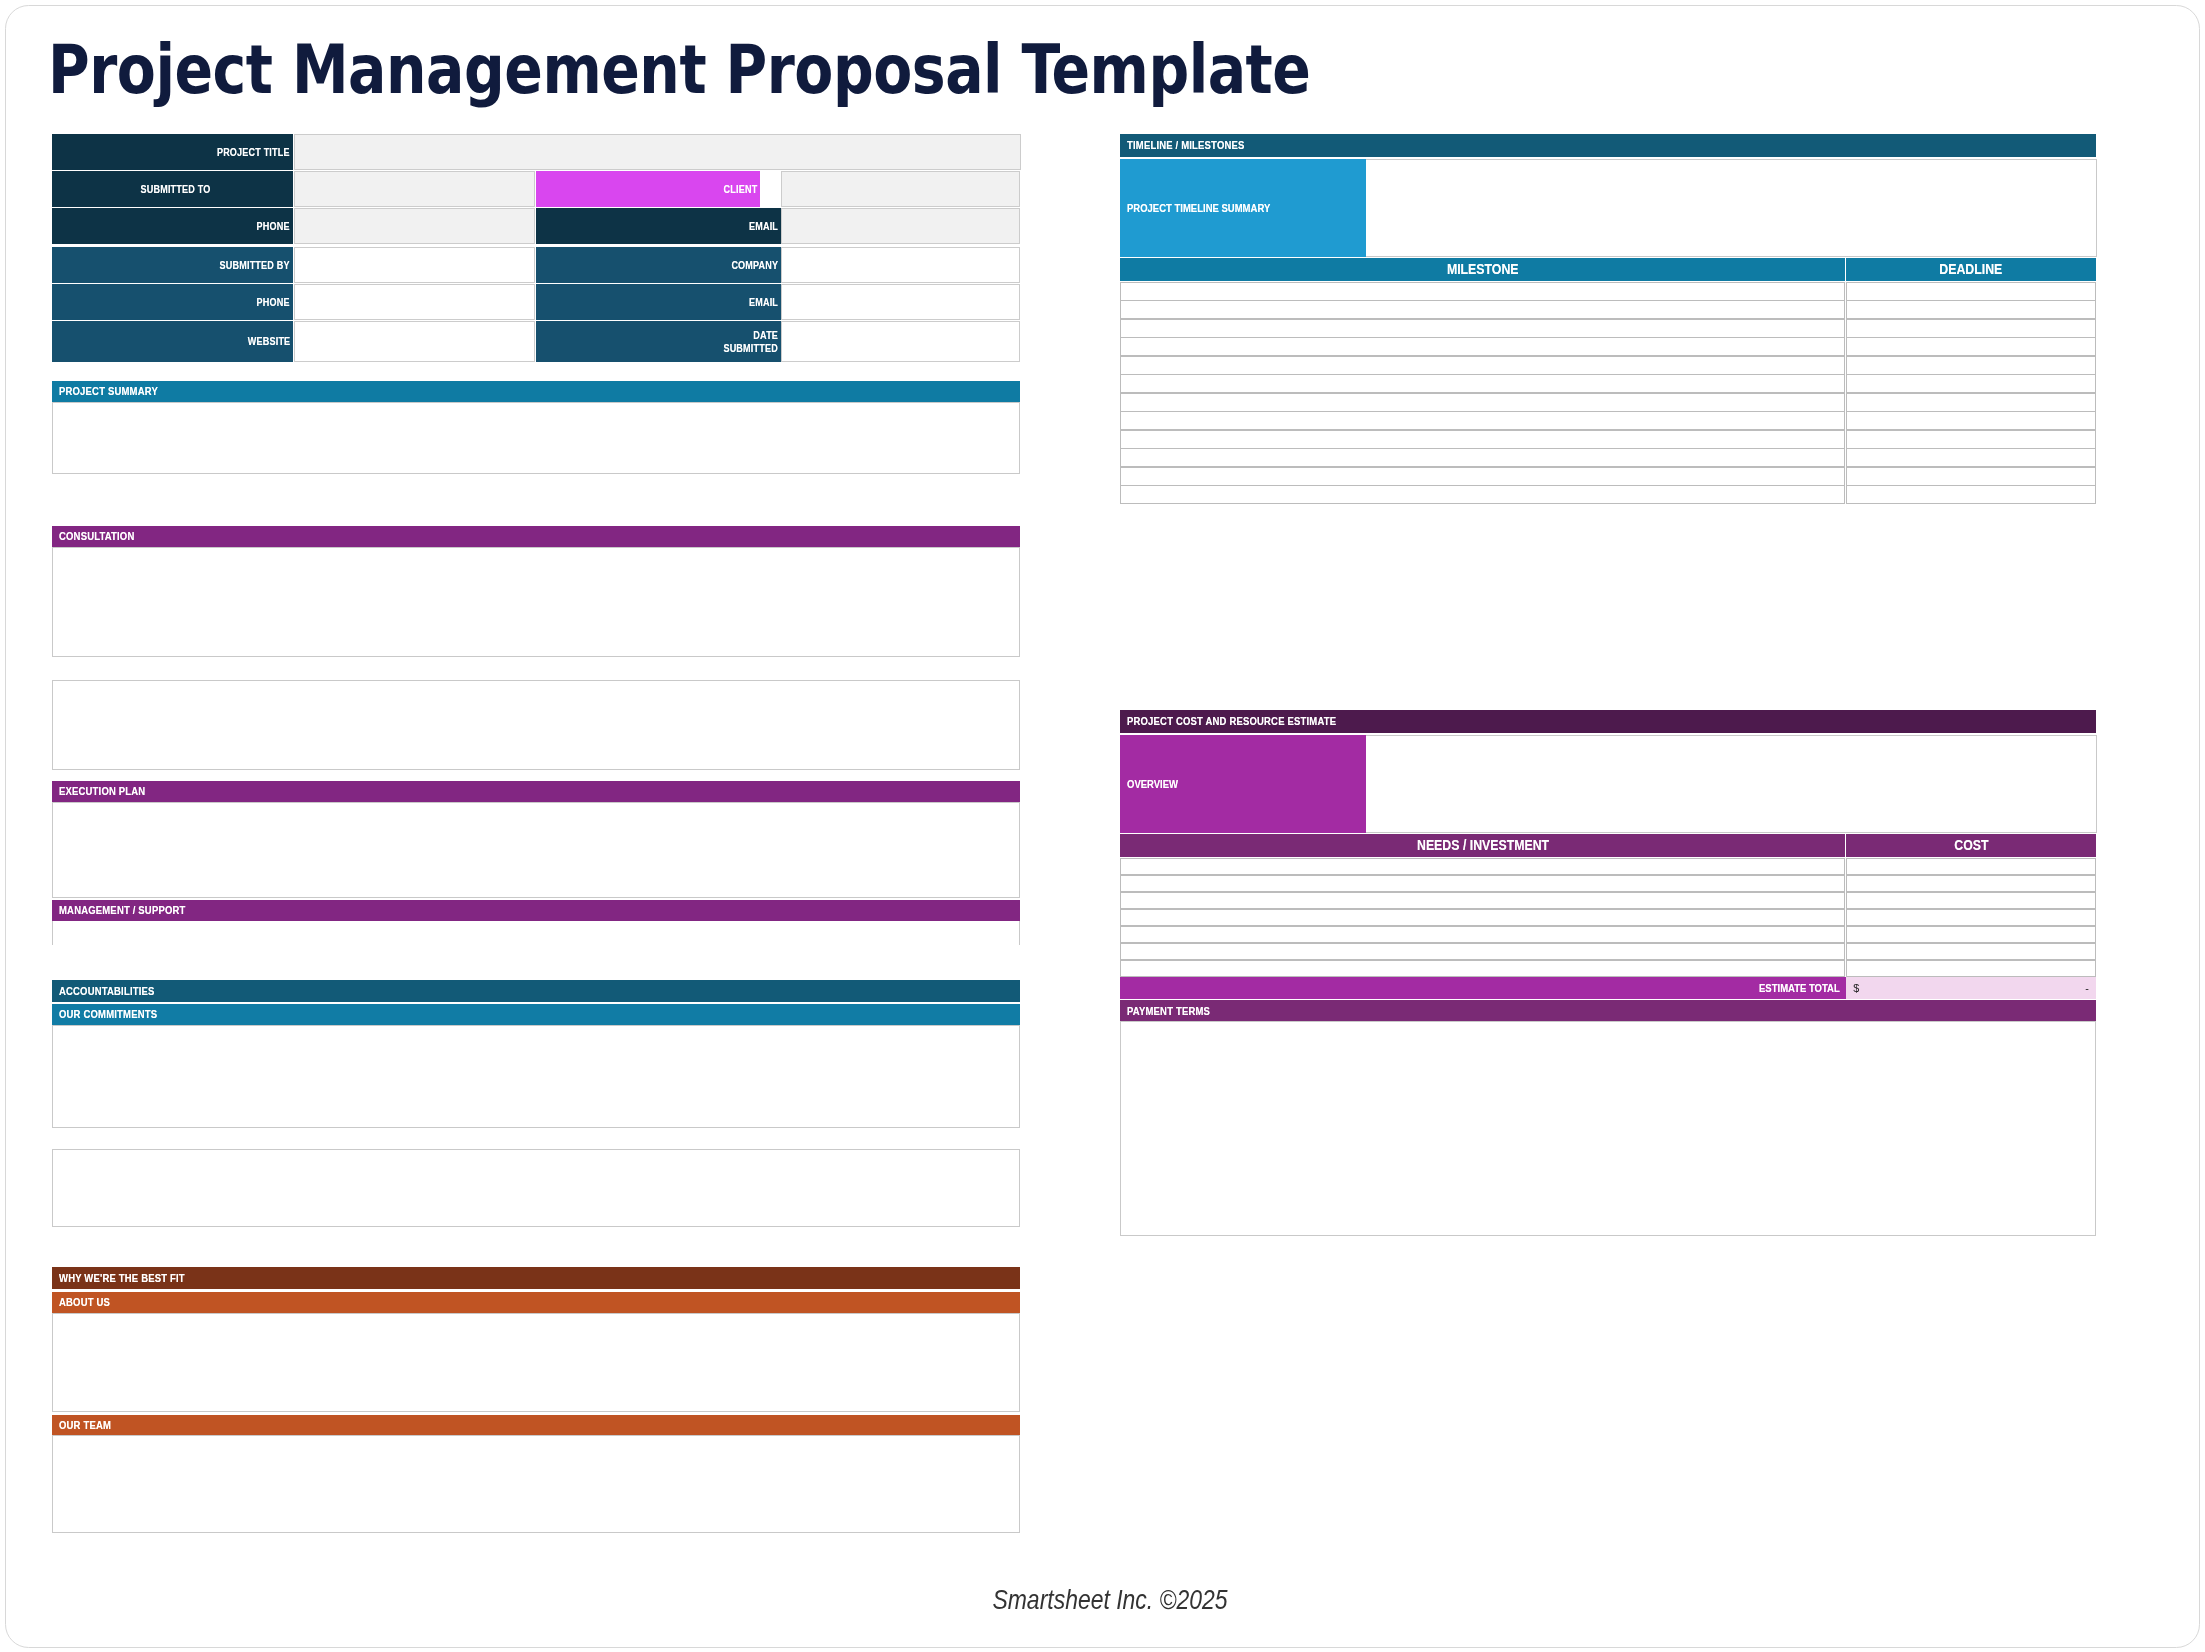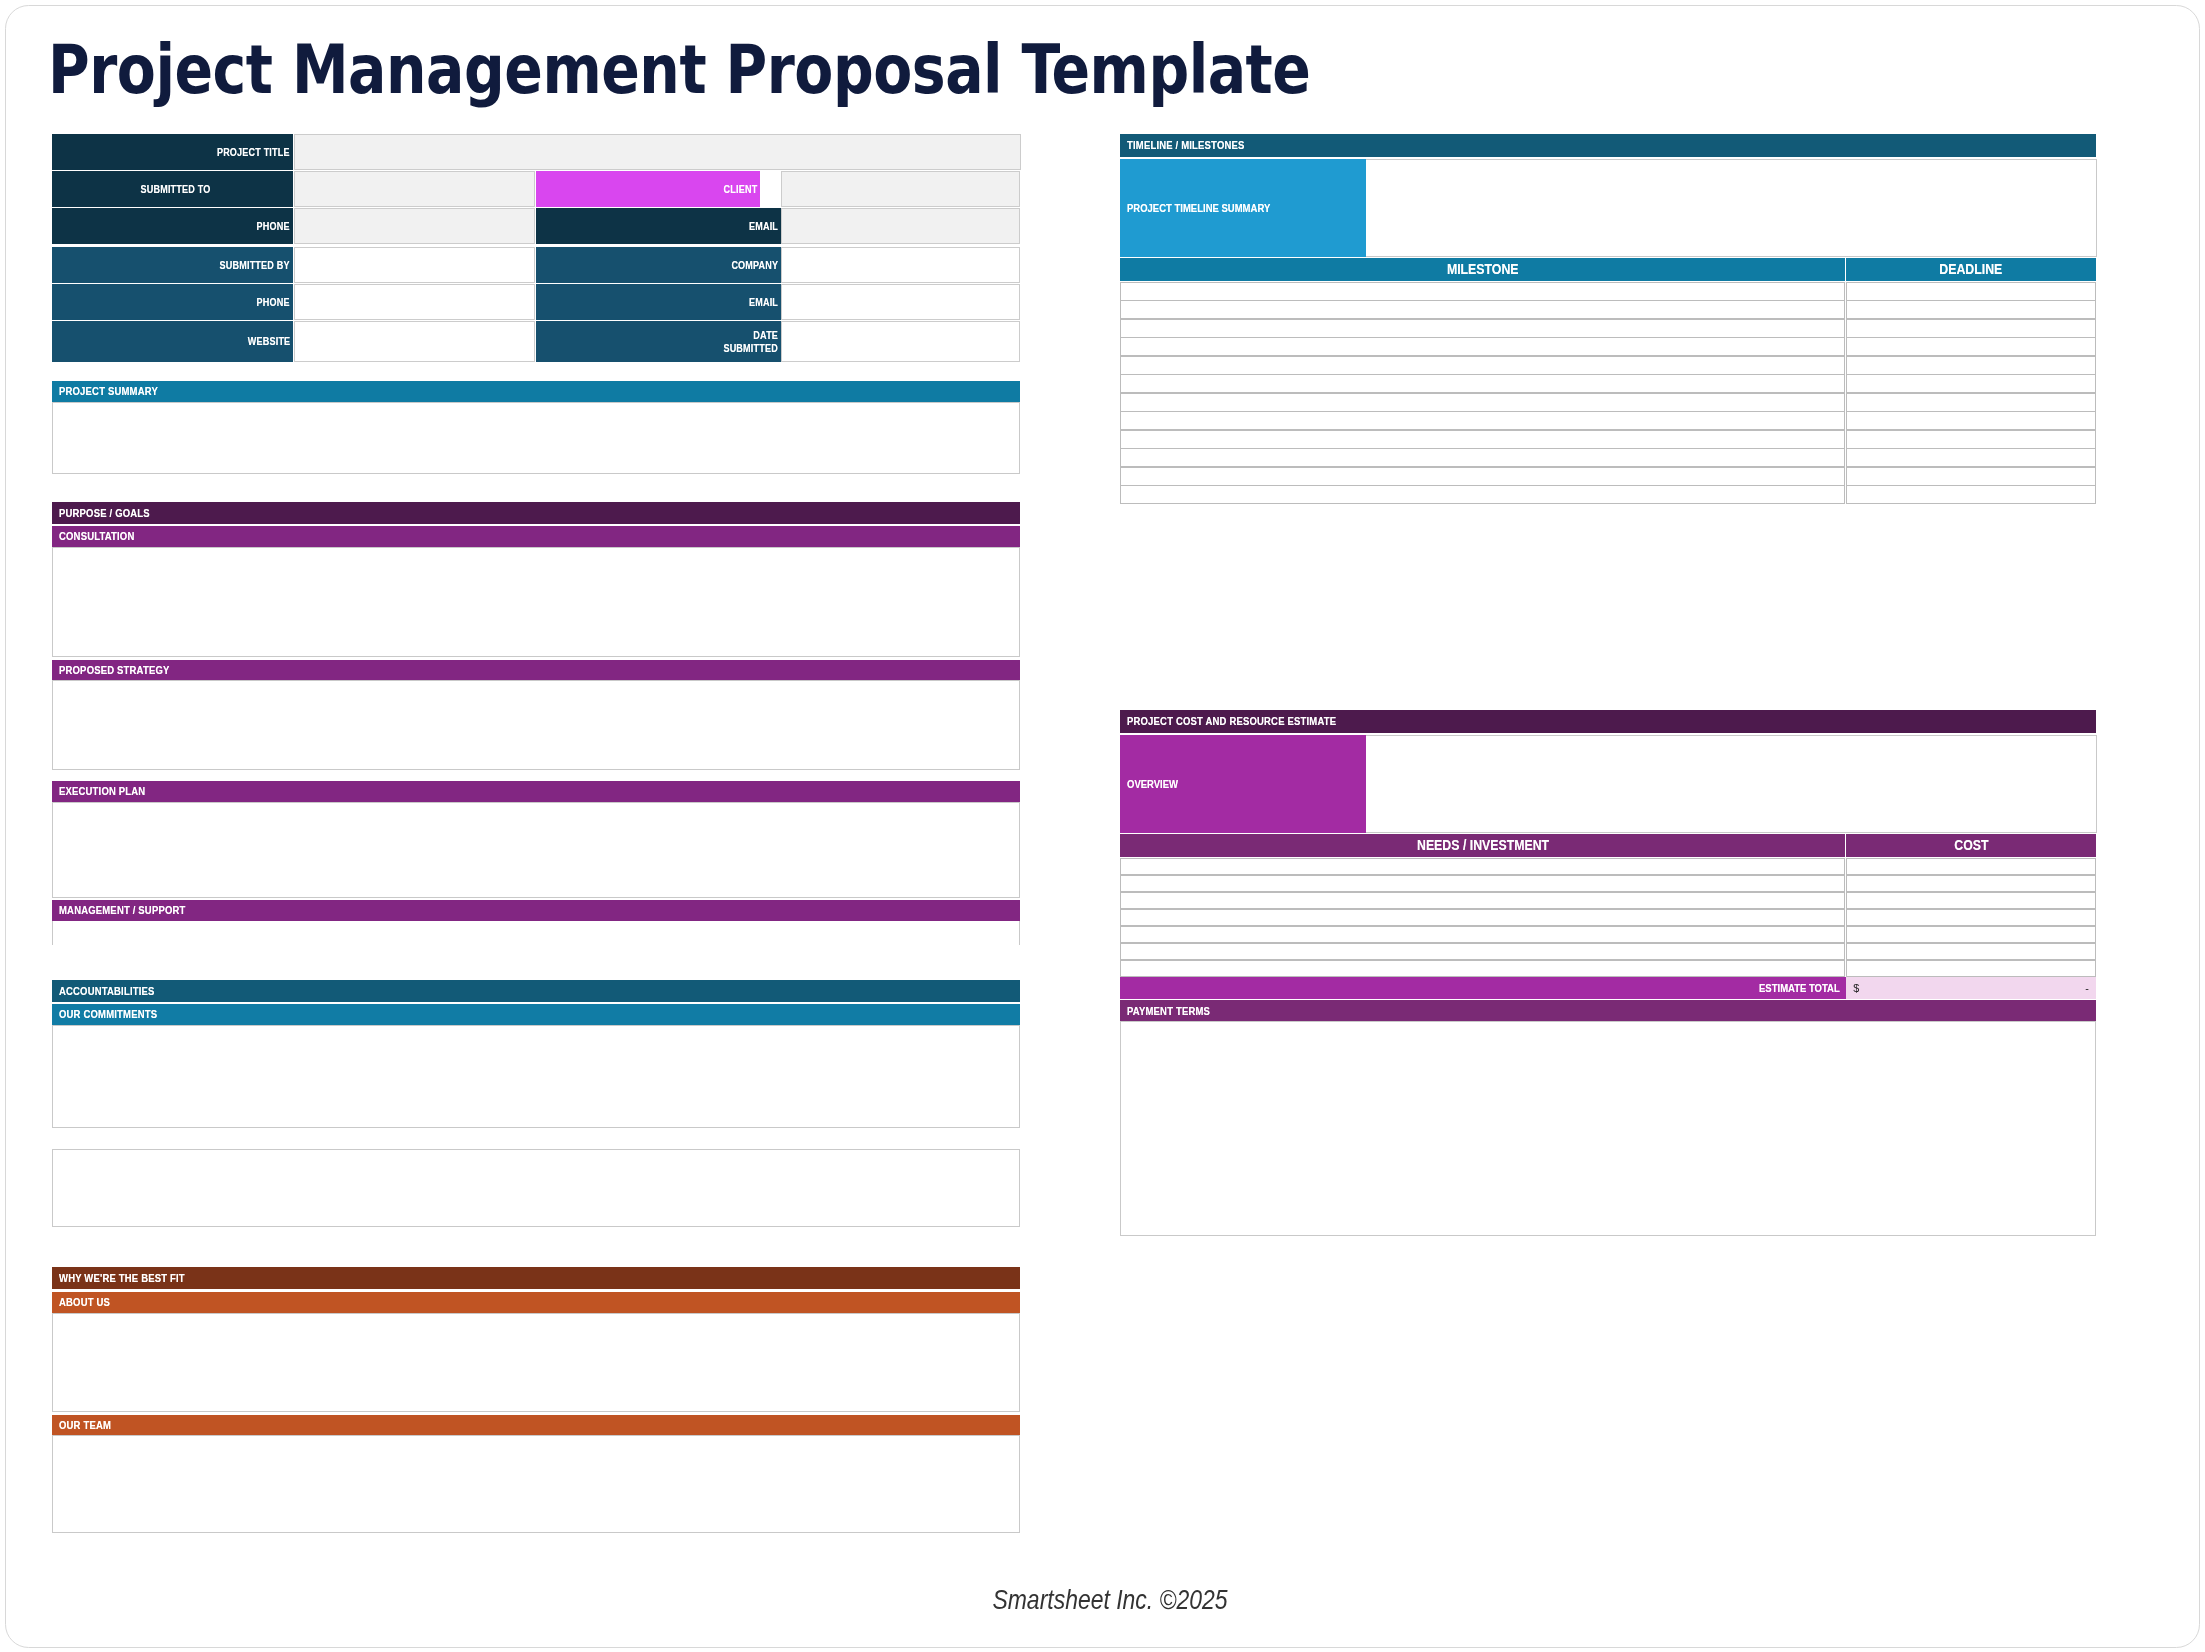--- a/index.html
+++ b/index.html
@@ -167,32 +167,26 @@
     <span>DATE</span>
     <span>SUBMITTED</span>
   </div>
   <div class="val" style="left:775px; top:315px; width:239px; height:41px; background:#ffffff;"></div>
 
   <div class="band" style="left:46px; top:375px; width:968px; height:20.6px; background:#0f7ba3;">
     <span>PROJECT SUMMARY</span>
   </div>
   <div class="cellbox" style="left:46px; top:396px; width:968px; height:72px;"></div>
 
-  <div class="band" style="left:46px; top:496px; width:968px; height:21.6px; background:#4d1a4d;">
-    <span>PURPOSE / GOALS</span>
-  </div>
 
   <div class="band" style="left:46px; top:520px; width:968px; height:20.6px; background:#822682;">
     <span>CONSULTATION</span>
   </div>
   <div class="cellbox" style="left:46px; top:541px; width:968px; height:110px;"></div>
 
-  <div class="band" style="left:46px; top:654px; width:968px; height:20.6px; background:#822682;">
-    <span>PROPOSED STRATEGY</span>
-  </div>
   <div class="cellbox" style="left:46px; top:674px; width:968px; height:90px;"></div>
 
   <div class="band" style="left:46px; top:775px; width:968px; height:20.6px; background:#822682;">
     <span>EXECUTION PLAN</span>
   </div>
   <div class="cellbox" style="left:46px; top:796px; width:968px; height:96px;"></div>
 
   <div class="band" style="left:46px; top:894px; width:968px; height:20.6px; background:#822682;">
     <span>MANAGEMENT / SUPPORT</span>
   </div>

